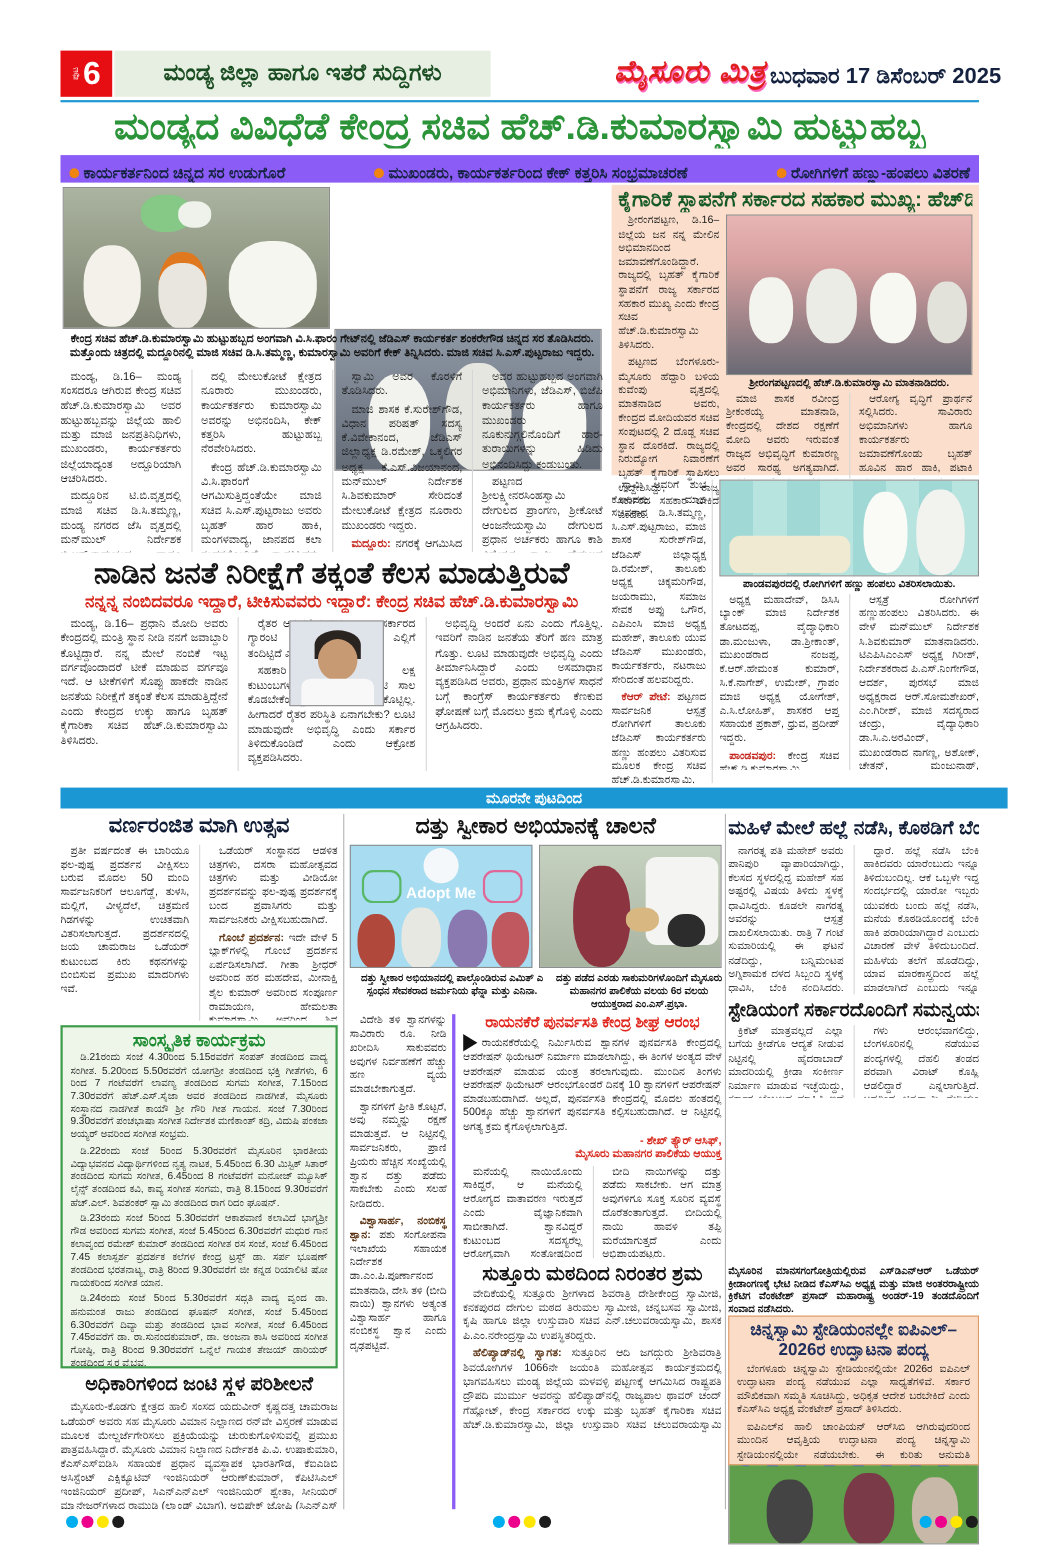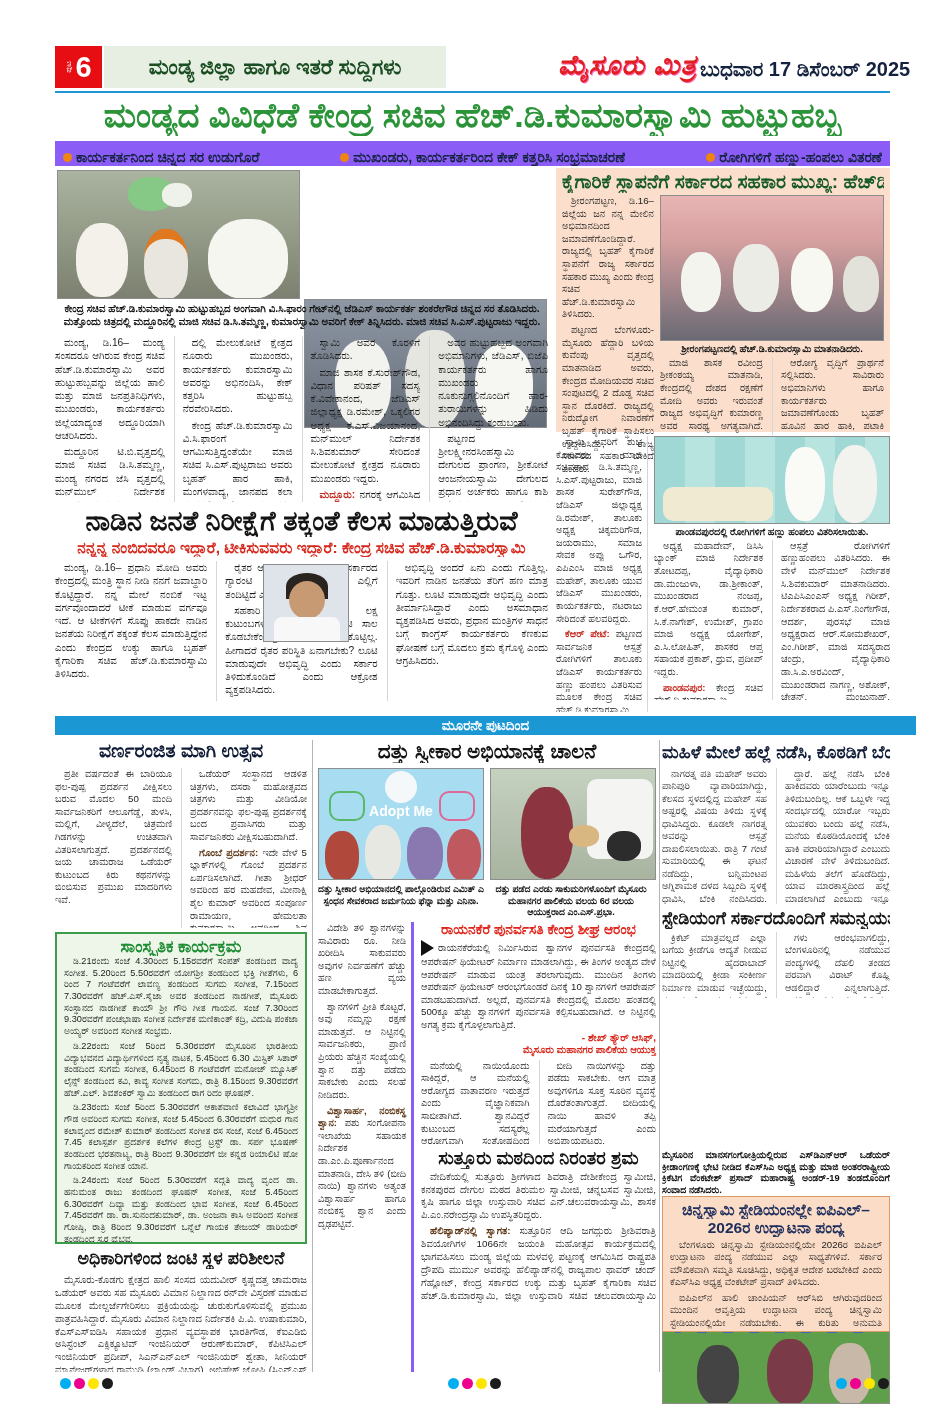--- a/index.html
+++ b/index.html
@@ -222,21 +222,21 @@
     <div class="blob" style="left:88px;top:58px;width:36px;height:54px;background:#8a78b0"></div>
     <div class="blob" style="left:128px;top:60px;width:34px;height:52px;background:#c05860"></div>
   </div>
   <div class="photo" style="width:166px;height:112px;background:linear-gradient(180deg,#c6d2c0,#a8b4a0)">
     <div class="blob" style="left:96px;top:10px;width:66px;height:80px;background:#f4f4f2;border-radius:10px"></div>
     <div class="blob" style="left:30px;top:18px;width:52px;height:92px;background:#8c3440"></div>
     <div class="blob" style="left:78px;top:56px;width:30px;height:22px;background:#d8b880"></div>
     <div class="blob" style="left:116px;top:62px;width:34px;height:30px;background:#2c2c2c"></div>
   </div>
 </div>
-<div class="abs" style="left:318px;top:884px;width:338px;display:flex;gap:4px">
+<div class="abs" style="left:328px;top:884px;width:338px;display:flex;gap:4px">
   <div class="cap" style="width:166px;font-size:9.2px">ದತ್ತು ಸ್ವೀಕಾರ ಅಭಿಯಾನದಲ್ಲಿ ಪಾಲ್ಗೊಂಡಿರುವ ಎಮಿತ್ ಎ ಸ್ಪಂಧನ ಸೇವಕರಾದ ಜರ್ಮನಿಯ ಫೆನ್ನಾ ಮತ್ತು ಎನಿನಾ.</div>
   <div class="cap" style="width:166px;font-size:9.2px">ದತ್ತು ಪಡೆದ ಎರಡು ಸಾಕುಮರಿಗಳೊಂದಿಗೆ ಮೈಸೂರು ಮಹಾನಗರ ಪಾಲಿಕೆಯ ವಲಯ 6ರ ವಲಯ ಆಯುಕ್ತರಾದ ಎಂ.ಎಸ್.ಪ್ರಭಾ.</div>
 </div>
 <div class="abs" style="left:318px;top:922px;width:338px;height:450px;display:flex;gap:7px">
   <div class="bt" style="width:96px;flex:0 0 auto;font-size:9.7px;border-right:3px solid #8b5cf6;padding-right:5px">
       <p class="para">ವಿದೇಶಿ ತಳಿ ಶ್ವಾನಗಳನ್ನು ಸಾವಿರಾರು ರೂ. ನೀಡಿ ಖರೀದಿಸಿ ಸಾಕುವವರು ಅವುಗಳ ನಿರ್ವಹಣೆಗೆ ಹೆಚ್ಚು ಹಣ ವ್ಯಯ ಮಾಡಬೇಕಾಗುತ್ತದೆ.</p>
       <p class="para">ಶ್ವಾನಗಳಿಗೆ ಪ್ರೀತಿ ಕೊಟ್ಟರೆ, ಅವು ನಮ್ಮನ್ನು ರಕ್ಷಣೆ ಮಾಡುತ್ತವೆ. ಆ ನಿಟ್ಟಿನಲ್ಲಿ ಸಾರ್ವಜನಿಕರು, ಪ್ರಾಣಿ ಪ್ರಿಯರು ಹೆಚ್ಚಿನ ಸಂಖ್ಯೆಯಲ್ಲಿ ಶ್ವಾನ ದತ್ತು ಪಡೆದು ಸಾಕಬೇಕು ಎಂದು ಸಲಹೆ ನೀಡಿದರು.</p>
       <p class="para"><span class="lead-in dark">ವಿಶ್ವಾಸಾರ್ಹ, ನಂಬಿಕಸ್ಥ ಶ್ವಾನ: </span>ಪಶು ಸಂಗೋಪನಾ ಇಲಾಖೆಯ ಸಹಾಯಕ ನಿರ್ದೇಶಕ ಡಾ.ಎಂ.ಪಿ.ಪೂರ್ಣಾನಂದ ಮಾತನಾಡಿ, ದೇಸಿ ತಳಿ (ಬೀದಿ ನಾಯಿ) ಶ್ವಾನಗಳು ಅತ್ಯಂತ ವಿಶ್ವಾಸಾರ್ಹ ಹಾಗೂ ನಂಬಿಕಸ್ಥ ಶ್ವಾನ ಎಂದು ದೃಢಪಟ್ಟಿವೆ.</p>
     </div>
   <div style="flex:1;min-width:0">

